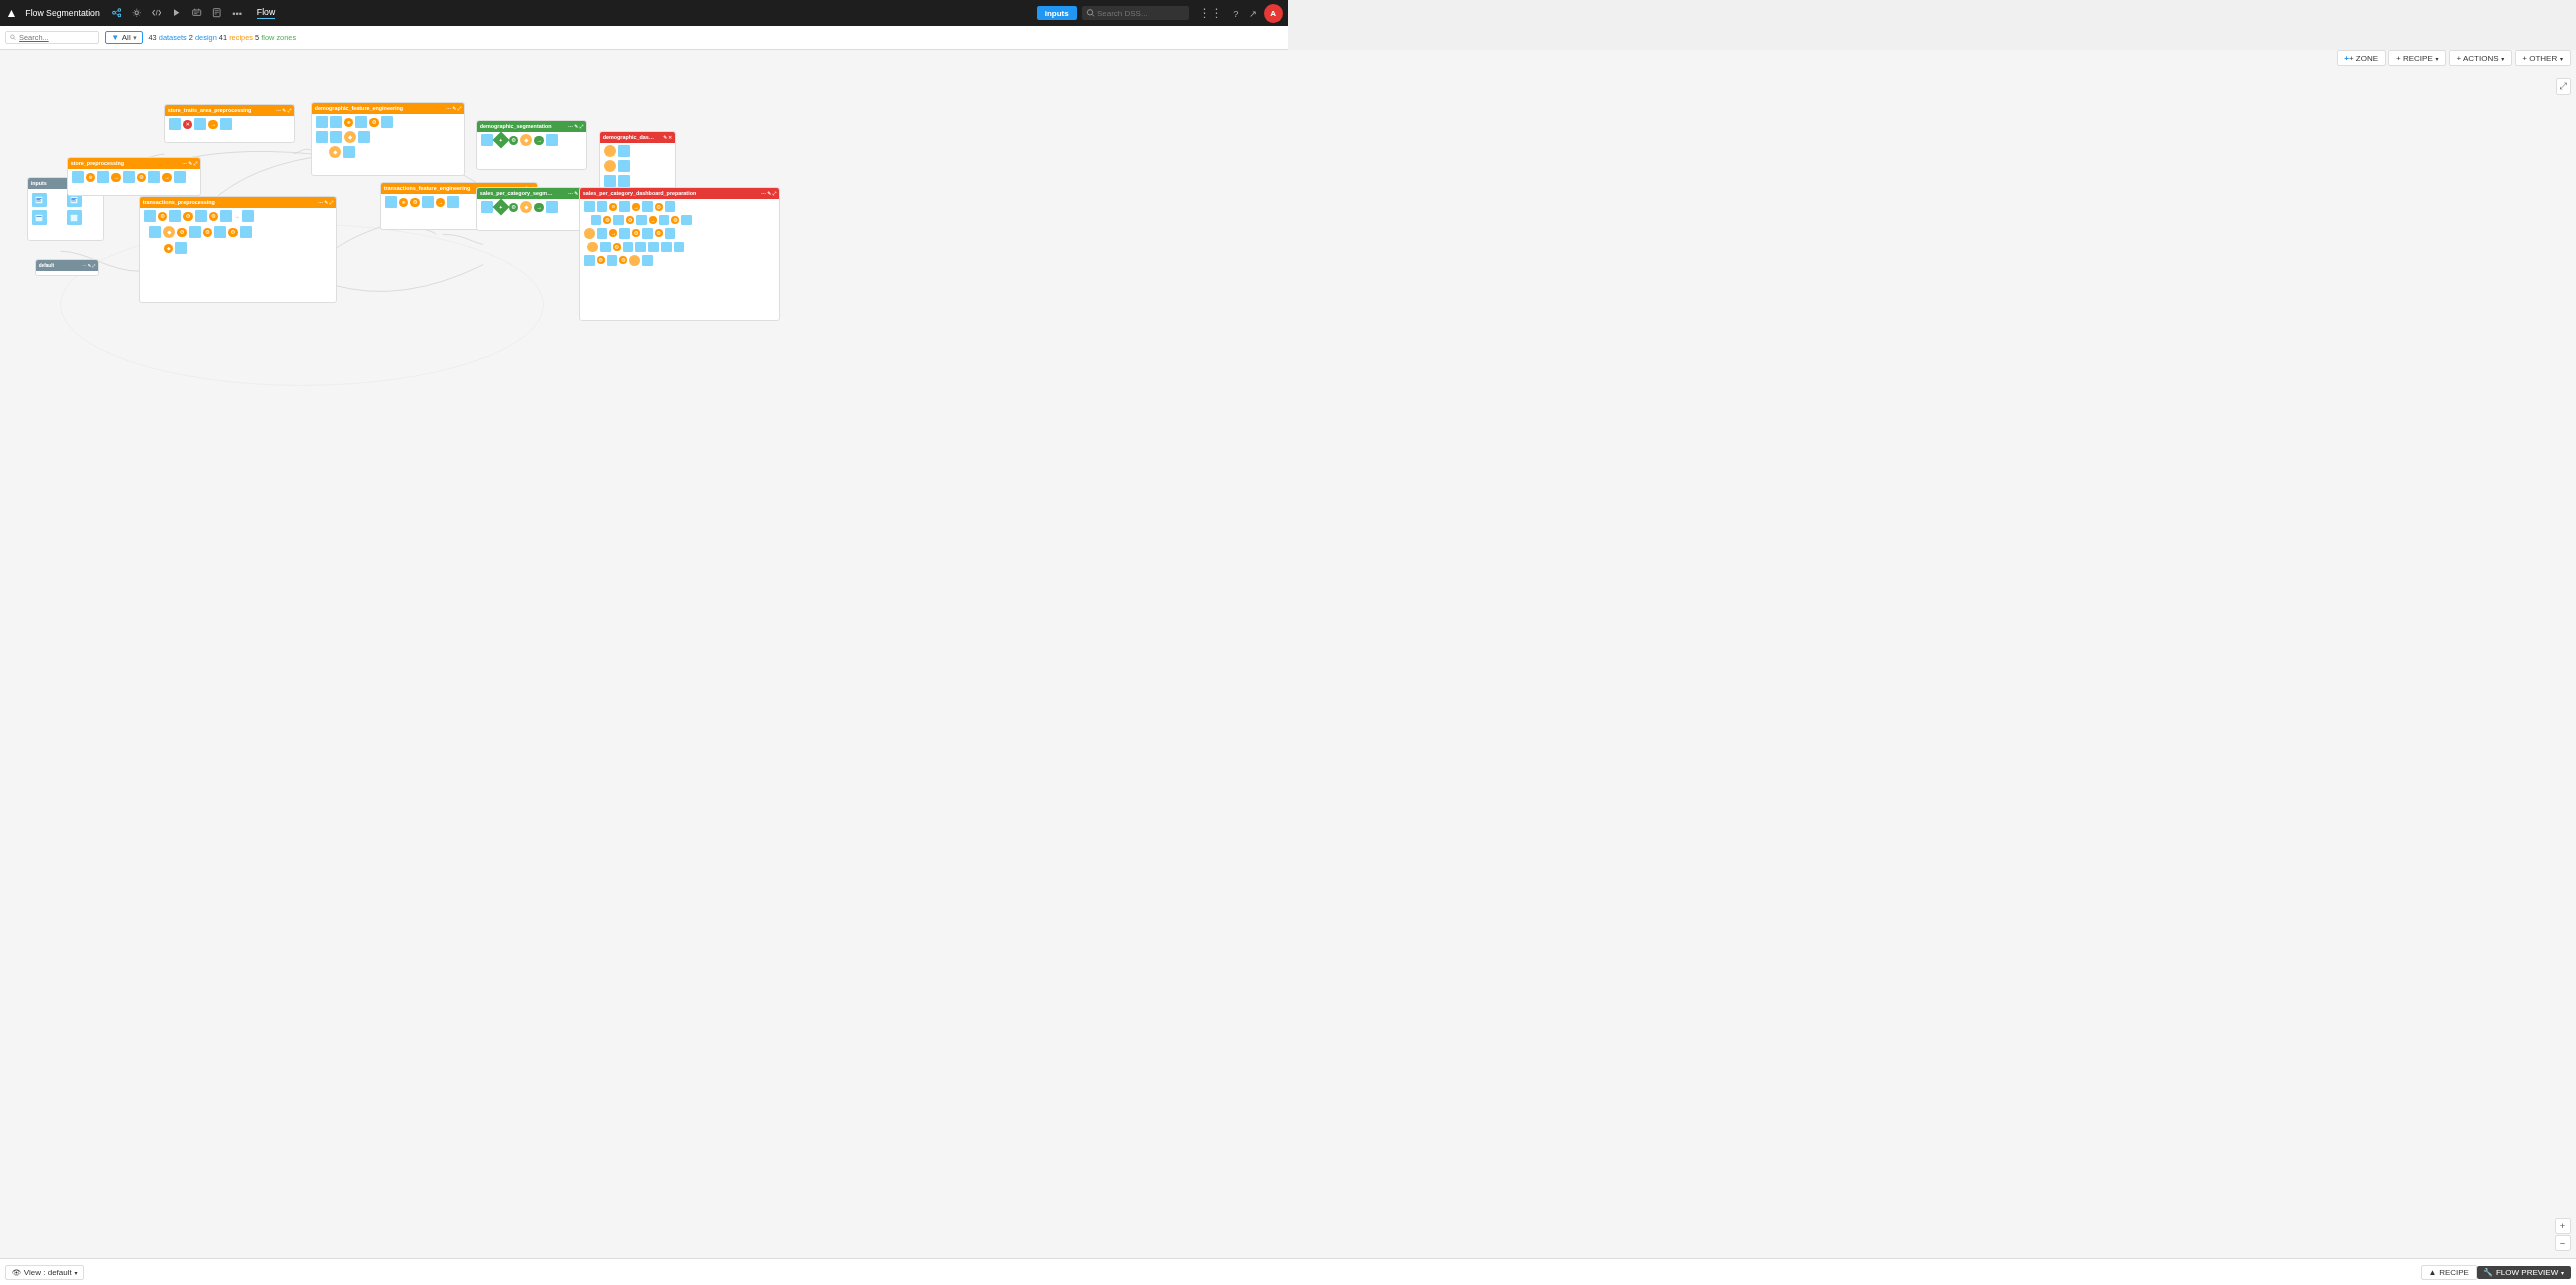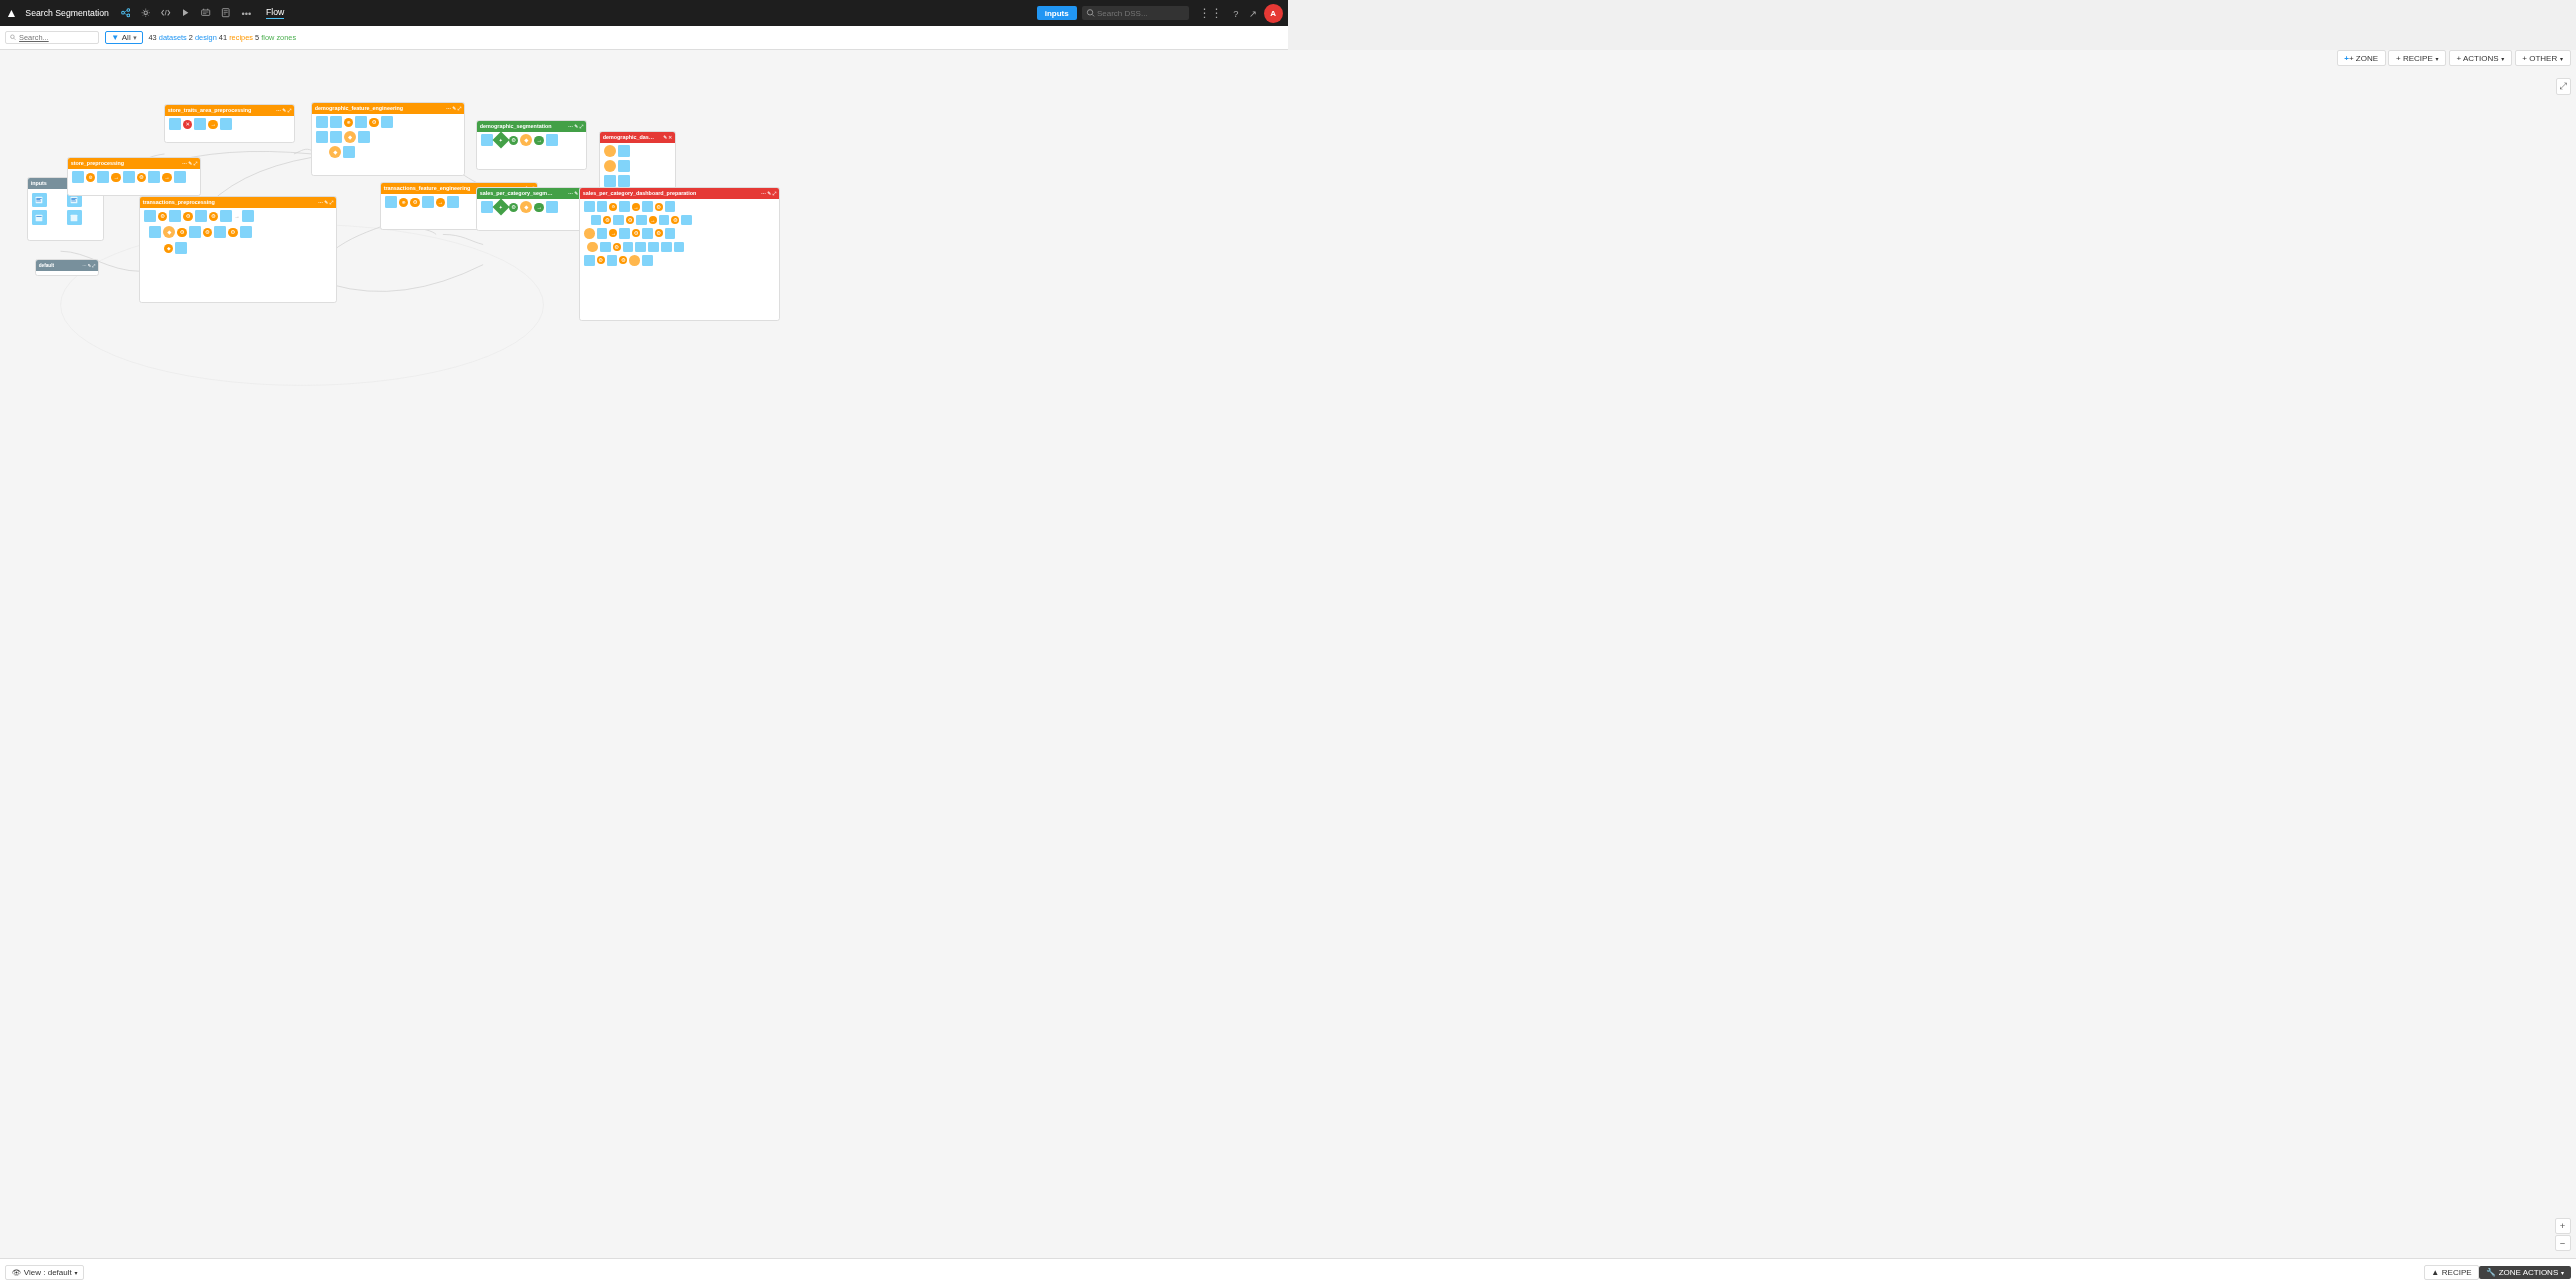--- a/index.html
+++ b/index.html
@@ -85,21 +85,21 @@
     
     #svg-canvas { position: absolute; top: 0; left: 0; width: 100%; height: 100%; pointer-events: none; }
     
     .expand-icon { position: absolute; top: 28px; right: 5.4px; color: #555; font-size: 9.4px; cursor: pointer; background: white; border: 0.7px solid #ddd; border-radius: 2px; padding: 1.3px 2.7px; }
   </style>
 </head>
 <body>
 
 <div id="topnav">
   <span class="nav-logo">▲</span>
-  <span class="nav-title">Search Segmentation</span>
+  <span class="nav-title">Flow Segmentation</span>
 
   <button class="nav-icon-btn active" title="Flow">
     <svg width="9.4" height="9.4" viewBox="0 0 14 14" fill="none">
         <circle cx="3" cy="7" r="2" stroke="#4fc3f7" stroke-width="1.5"></circle>
         <circle cx="11" cy="3" r="2" stroke="#4fc3f7" stroke-width="1.5"></circle>
         <circle cx="11" cy="11" r="2" stroke="#4fc3f7" stroke-width="1.5"></circle>
         <line x1="5" y1="6.5" x2="9" y2="3.5" stroke="#4fc3f7" stroke-width="1"></line>
         <line x1="5" y1="7.5" x2="9" y2="10.5" stroke="#4fc3f7" stroke-width="1"></line>
       </svg>
   </button>
@@ -536,17 +536,17 @@
     <span>View : default</span>
     <span style="font-size:6px;">▾</span>
   </div>
   <div class="bottom-spacer"></div>
   <button class="preview-btn">
     <span>▲</span>
     <span>RECIPE</span>
   </button>
   <button class="flow-actions-btn">
     <span>🔧</span>
-    <span>ZONE ACTIONS</span>
+    <span>FLOW PREVIEW</span>
     <span style="font-size:6px;">▾</span>
   </button>
 </div>
 
 
 </body></html>

